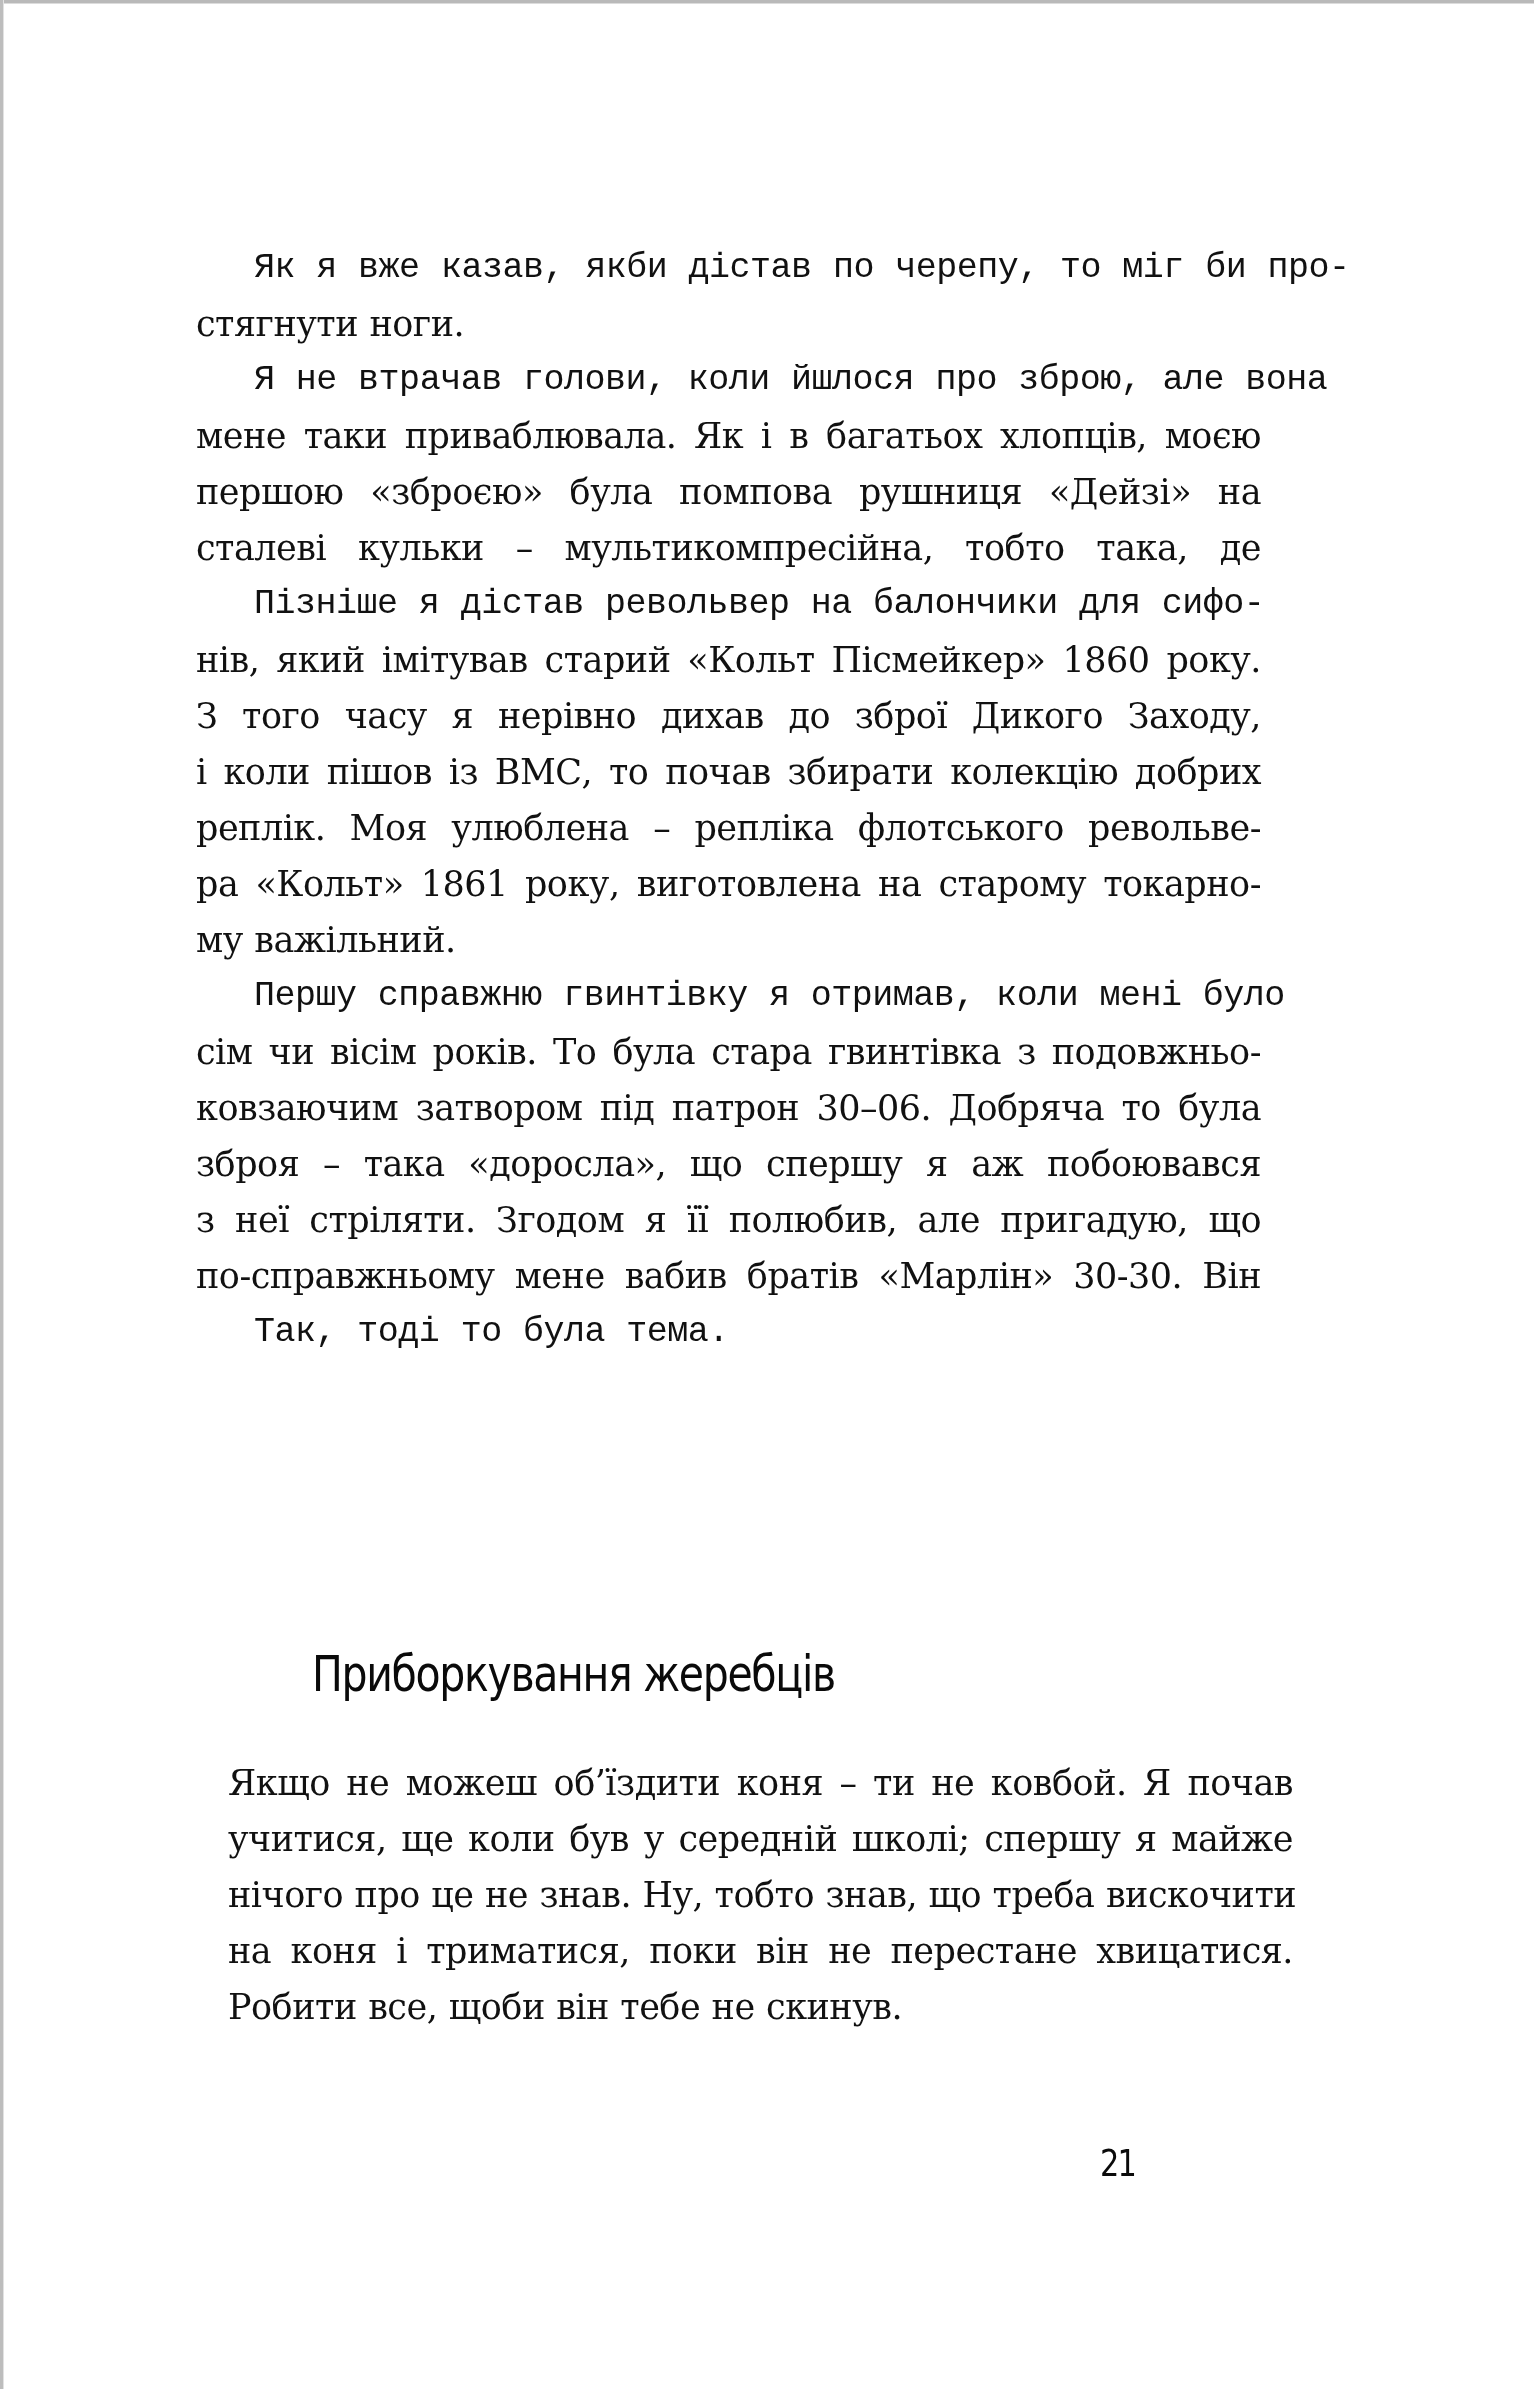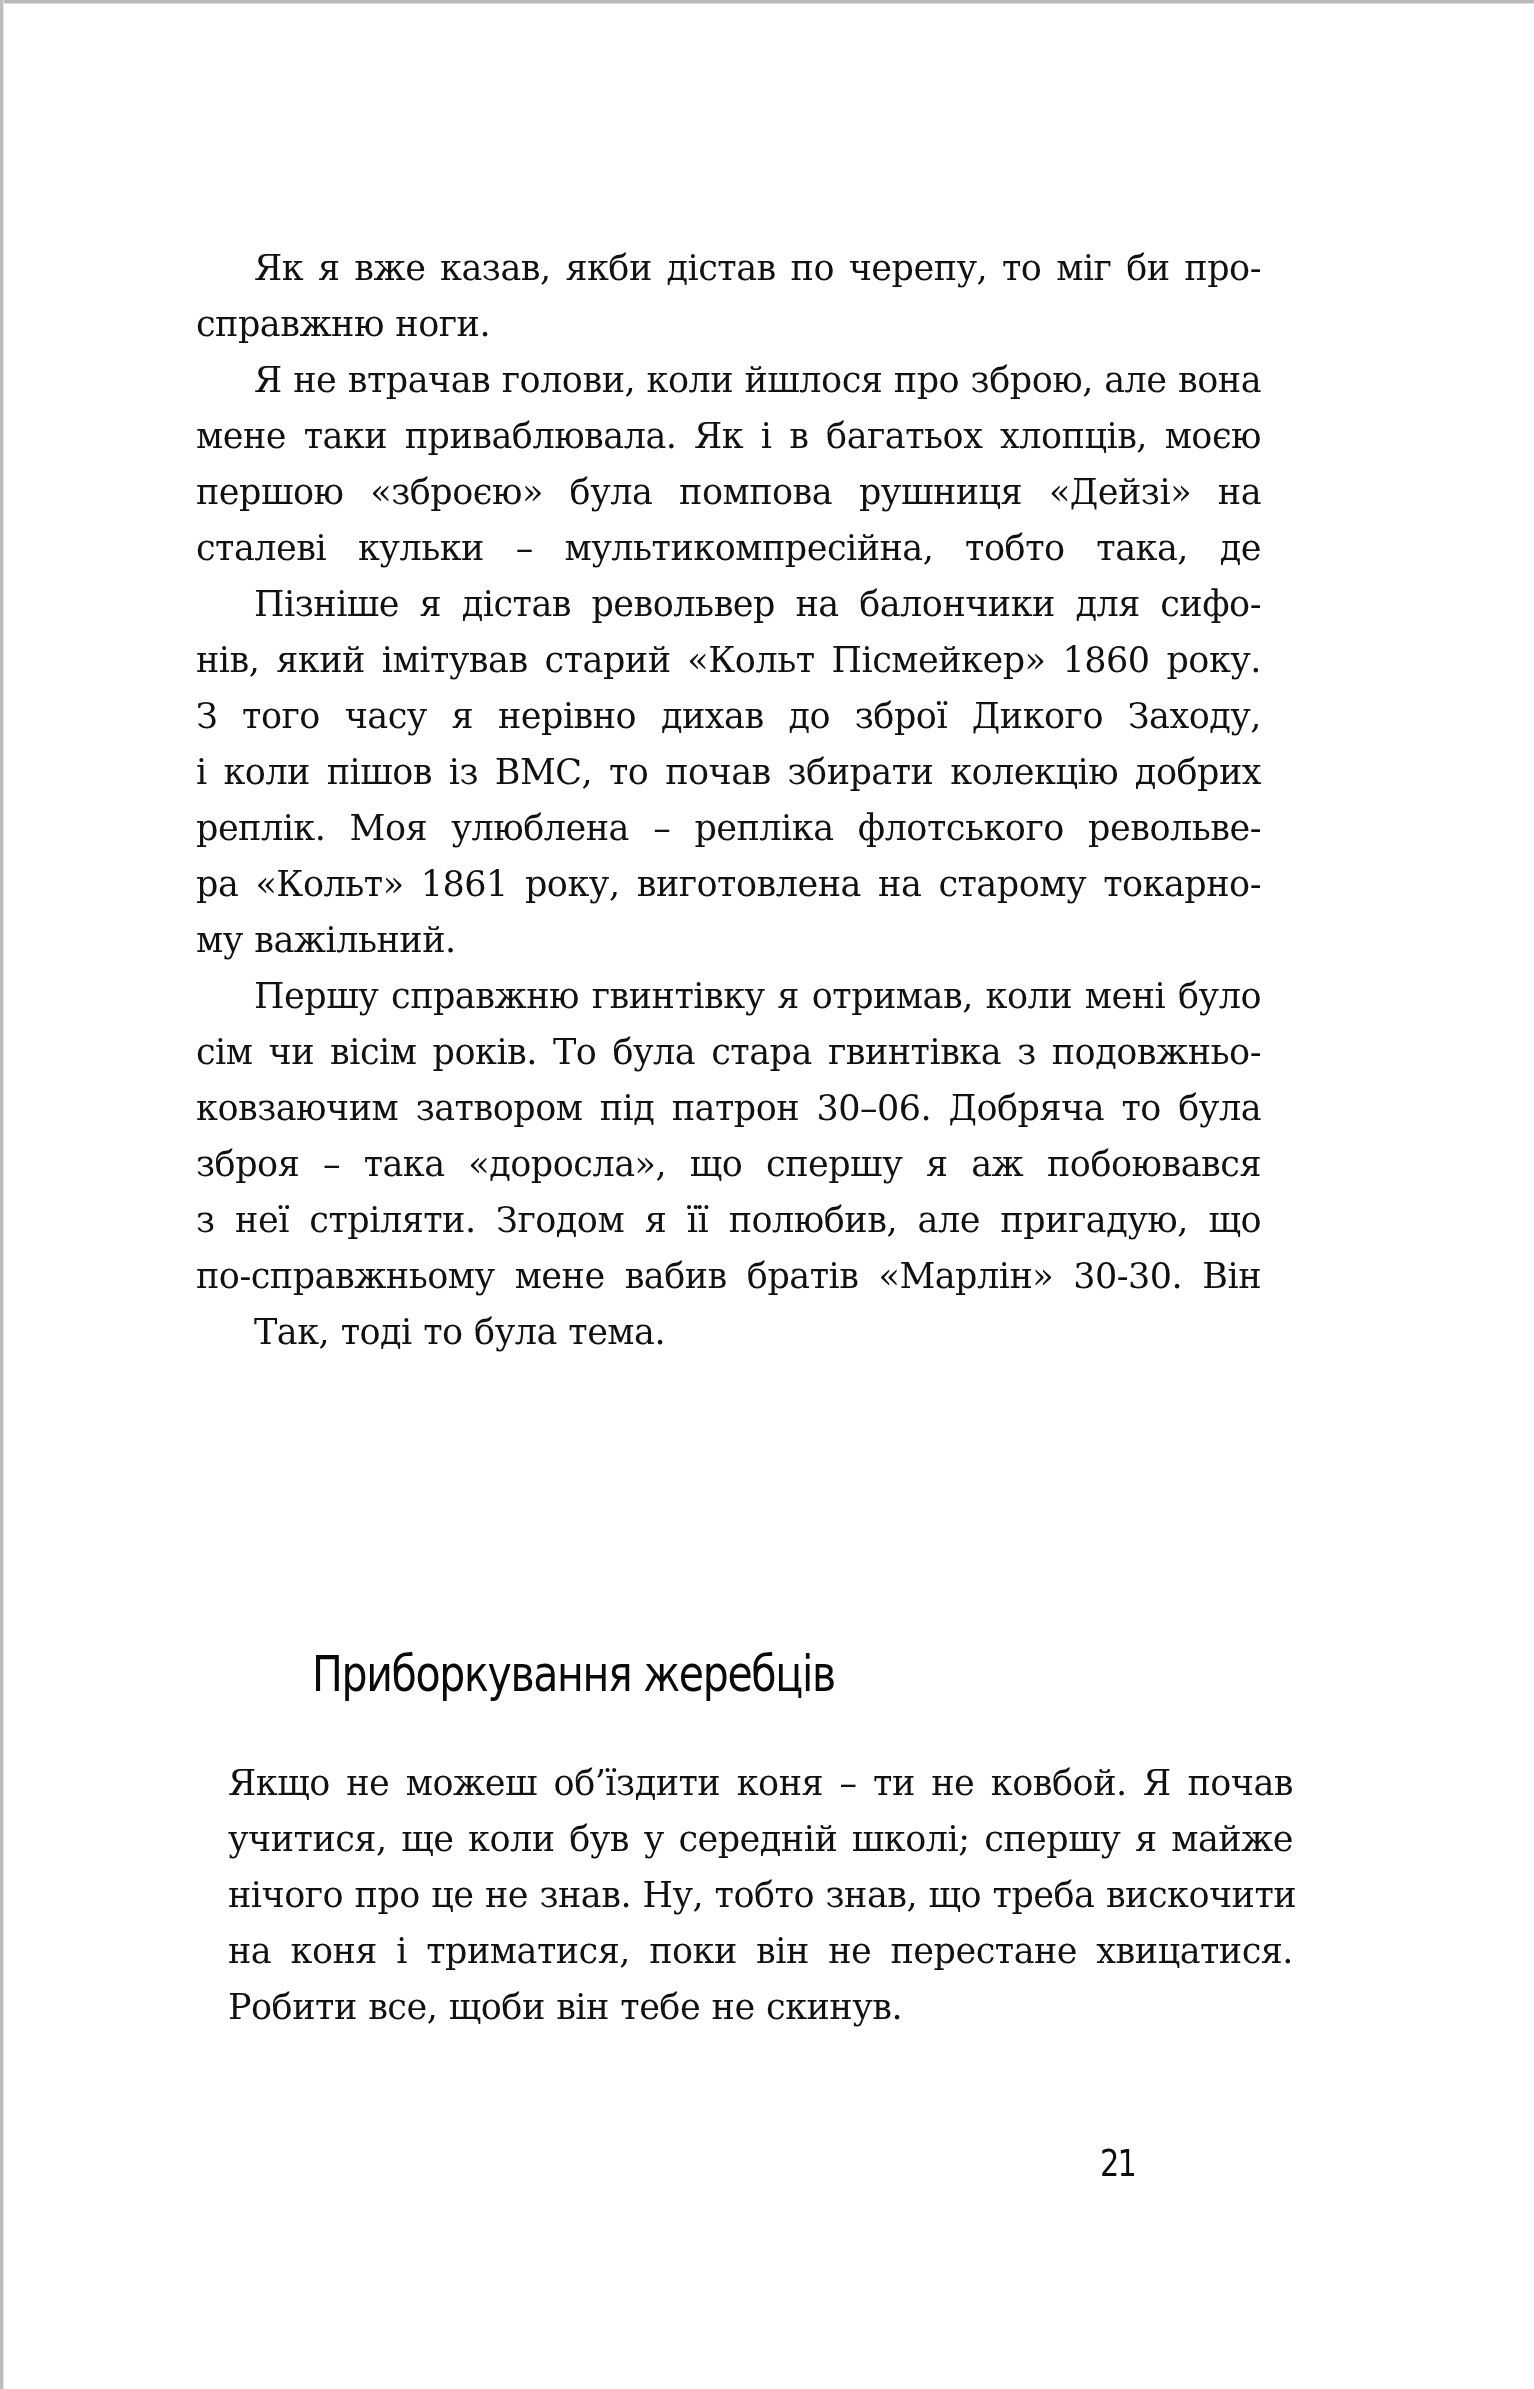--- a/index.html
+++ b/index.html
@@ -49,20 +49,21 @@
       display: block;
       white-space: nowrap;
       text-align-last: justify;
       text-align: justify;
     }
     .line.last {
       text-align-last: left;
     }
     .line.indent {
       padding-left: 58px;
+      font-family: Liberation Mono, monospace;
     }
     #block-1 { top: 240px; }
     #block-2 { top: 1755px; margin-left: 32px; }
 
     .section-heading {
       position: absolute;
       left: 312px;
       top: 1645px;
       margin: 0;
       font-family: "DejaVu Sans", "Liberation Sans", sans-serif;
@@ -90,21 +91,21 @@
 <body>
 
 <div class="frame-top"></div>
 <div class="frame-left"></div>
 
 <div class="page"></div>
 
 <div class="text-block" id="block-1">
 
   <span class="line indent">Як я вже казав, якби дістав по черепу, то міг би про-</span>
-  <span class="line last">справжню ноги.</span>
+  <span class="line last">стягнути ноги.</span>
 
   <span class="line indent">Я не втрачав голови, коли йшлося про зброю, але вона</span>
   <span class="line">мене таки приваблювала. Як і в багатьох хлопців, моєю</span>
   <span class="line">першою «зброєю» була помпова рушниця «Дейзі» на</span>
   <span class="line">сталеві кульки – мультикомпресійна, тобто така, де</span>
 
   <span class="line indent">Пізніше я дістав револьвер на балончики для сифо-</span>
   <span class="line">нів, який імітував старий «Кольт Пісмейкер» 1860 року.</span>
   <span class="line">З того часу я нерівно дихав до зброї Дикого Заходу,</span>
   <span class="line">і коли пішов із ВМС, то почав збирати колекцію добрих</span>

